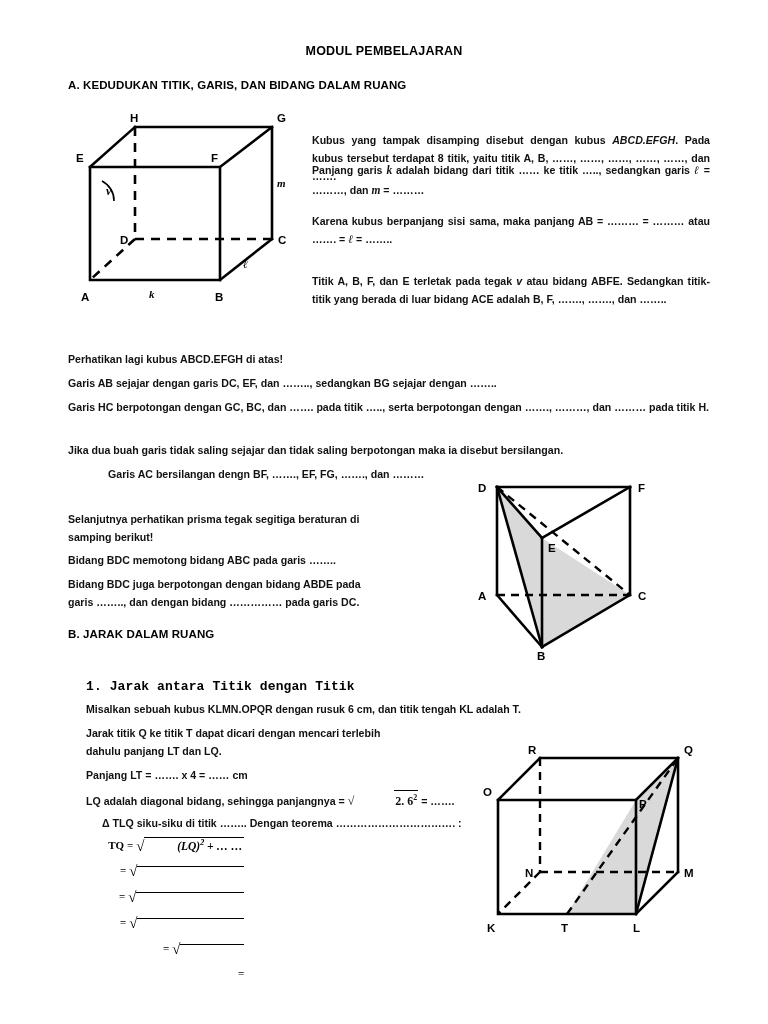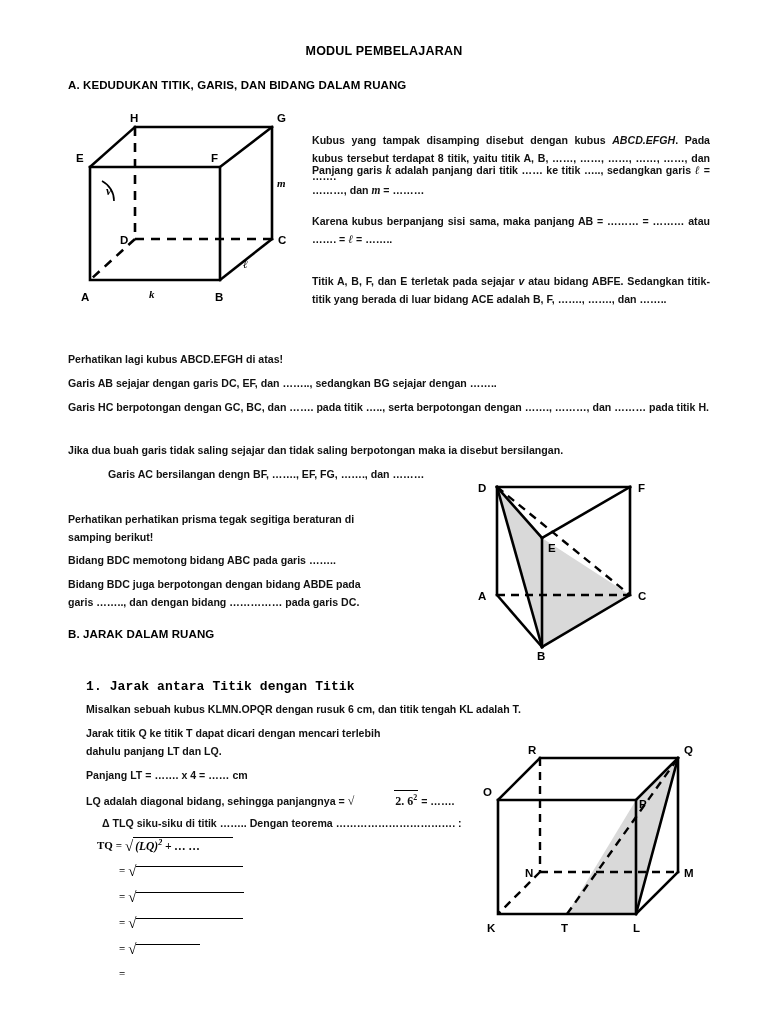--- a/index.html
+++ b/index.html
@@ -79,20 +79,21 @@
   #p-b5 { top: 814px; left: 86px; width: 400px; margin-left: 16px; }
 
   
   #formula {
     position: absolute;
     top: 837px;
     left: 97px;
     font-size: 11.5px;
     font-weight: bold;
     font-family: "Liberation Serif", serif;
+    text-align: right;
   }
   .frow { position: relative; height: 26px; white-space: nowrap; }
   .frow .eq { display: inline-block; font-size: 11px; }
   .radical {
     display: inline-block;
     position: relative;
     vertical-align: middle;
   }
   .radsym { font-size: 15px; display: inline-block; vertical-align: -1px; }
   .vinc {
@@ -167,38 +168,38 @@
       <text x="171" y="163" font-family="'Liberation Serif',serif" font-size="11" font-style="italic" font-weight="bold">ℓ</text>
       <text x="205" y="82" font-family="'Liberation Serif',serif" font-size="11" font-style="italic" font-weight="bold">m</text>
     </svg>
   </div>
 
   <div class="para" id="p-intro1">
     <span>Kubus yang tampak disamping disebut dengan kubus </span><span class="it">ABCD.EFGH</span><span>. Pada kubus tersebut terdapat 8 titik, yaitu titik A, B, ……, ……, ……, ……, ……, dan …….</span>
   </div>
 
   <div class="para" id="p-intro2">
-    <span>Panjang garis </span><span class="scr">k</span><span> adalah panjang dari titik …… ke titik ….., sedangkan garis </span><span class="scr">ℓ</span><span> = ………, dan </span><span class="scr">m</span><span> = ………</span>
+    <span>Panjang garis </span><span class="scr">k</span><span> adalah bidang dari titik …… ke titik ….., sedangkan garis </span><span class="scr">ℓ</span><span> = ………, dan </span><span class="scr">m</span><span> = ………</span>
   </div>
 
   <div class="para" id="p-intro3">
     <span>Karena kubus berpanjang sisi sama, maka panjang AB = ……… = ……… atau ……. = </span><span class="scr">ℓ</span><span> = ……..</span>
   </div>
 
   <div class="para" id="p-intro4">
-    <span>Titik A, B, F, dan E terletak pada sejajar </span><span class="it">v</span><span> atau bidang ABFE. Sedangkan titik-titik yang berada di luar bidang ACE adalah B, F, ……., ……., dan ……..</span>
+    <span>Titik A, B, F, dan E terletak pada tegak </span><span class="it">v</span><span> atau bidang ABFE. Sedangkan titik-titik yang berada di luar bidang ACE adalah B, F, ……., ……., dan ……..</span>
   </div>
 
   <div class="para nj" id="p-m1">Perhatikan lagi kubus ABCD.EFGH di atas!</div>
   <div class="para nj" id="p-m2">Garis AB sejajar dengan garis DC, EF, dan …….., sedangkan BG sejajar dengan ……..</div>
   <div class="para nj" id="p-m3">Garis HC berpotongan dengan GC, BC, dan ……. pada titik ….., serta berpotongan dengan ……., ………, dan ……… pada titik H.</div>
   <div class="para nj" id="p-m4">Jika dua buah garis tidak saling sejajar dan tidak saling berpotongan maka ia disebut bersilangan.</div>
   <div class="para nj" id="p-m5">Garis AC bersilangan dengn BF, ……., EF, FG, ……., dan ………</div>
 
-  <div class="para nj" id="p-pr1">Perhatikan perhatikan prisma tegak segitiga beraturan di samping berikut!</div>
+  <div class="para nj" id="p-pr1">Selanjutnya perhatikan prisma tegak segitiga beraturan di samping berikut!</div>
   <div class="para nj" id="p-pr2">Bidang BDC memotong bidang ABC pada garis ……..</div>
   <div class="para nj" id="p-pr3">Bidang BDC juga berpotongan dengan bidang ABDE pada garis …….., dan dengan bidang …………… pada garis DC.</div>
 
   <div class="fig" id="fig-prism">
     <svg width="230" height="190" viewBox="0 0 230 190">
 
       <g>
         <polygon points="35,17 80,68 80,177" fill="#d9d9d9" stroke="none"></polygon>
         <polygon points="35,17 80,177 168,125 80,68" fill="#d9d9d9" stroke="none"></polygon>
       </g>

